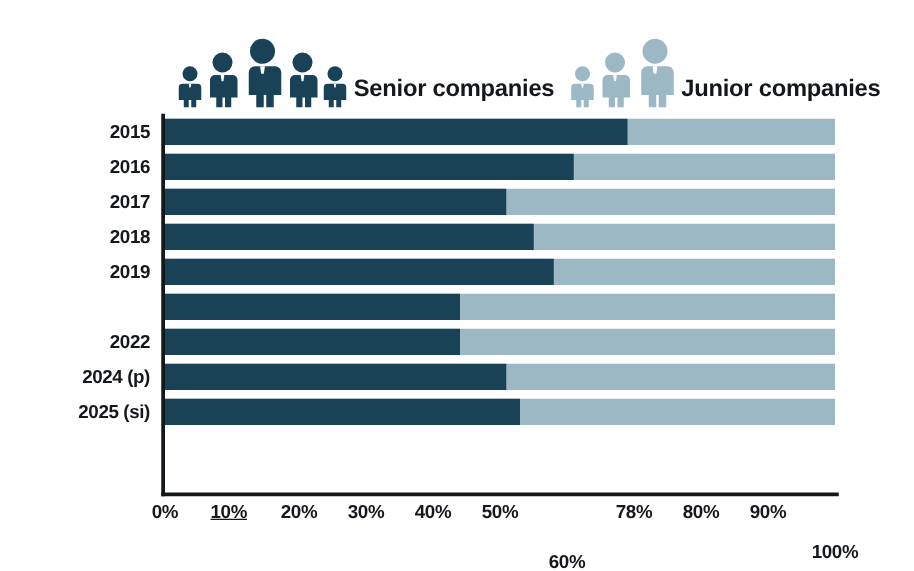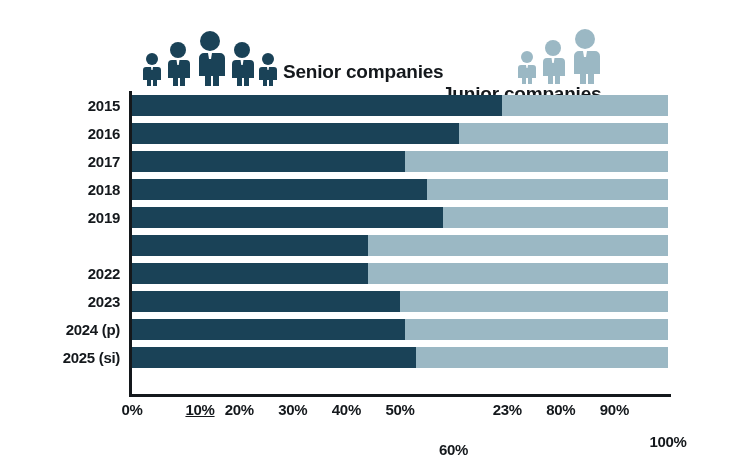--- a/index.html
+++ b/index.html
@@ -31,21 +31,21 @@
     width: 731px;
     height: 68px;
   }
   .legend-group {
     position: absolute;
     display: flex;
     align-items: flex-end;
     height: 58px;
   }
   .legend-group.senior { left: 142px; top: 10px; }
-  .legend-group.junior { left: 437px; top: 10px; flex-direction: column; }
+  .legend-group.junior { left: 456px; top: 10px; }
 
   .people {
     display: flex;
     align-items: flex-end;
     gap: 3px;
     height: 58px;
   }
   .person {
     position: relative;
     display: block;
@@ -263,46 +263,40 @@
             <div class="bar-senior" style="background: rgb(26, 66, 87); width: 235.84px;"></div>
           </div>
         </div>
         <div class="row">
           <div class="row-label">2022</div>
           <div class="bar-track" style="background: rgb(155, 184, 196);">
             <div class="bar-senior" style="background: rgb(26, 66, 87); width: 235.84px;"></div>
           </div>
         </div>
         <div class="row">
-          <div class="row-label">2023</div>
-          <div class="bar-track" style="background: rgb(155, 184, 196);">
-            <div class="bar-senior" style="background: rgb(26, 66, 87); width: 268px;"></div>
-          </div>
-        </div>
-        <div class="row">
           <div class="row-label">2024 (p)</div>
           <div class="bar-track" style="background: rgb(155, 184, 196);">
             <div class="bar-senior" style="background: rgb(26, 66, 87); width: 273.36px;"></div>
           </div>
         </div>
         <div class="row">
           <div class="row-label">2025 (si)</div>
           <div class="bar-track" style="background: rgb(155, 184, 196);">
             <div class="bar-senior" style="background: rgb(26, 66, 87); width: 284.08px;"></div>
           </div>
         </div>
       </div>
     <div class="xticks" id="xticks">
         <div class="xtick" style="left: 132px;">0%</div>
-        <div class="xtick" style="left: 200px; text-decoration: underline;">10%</div>
+        <div class="xtick" style="left: 183px; text-decoration: underline;">10%</div>
         <div class="xtick" style="left: 239.2px;">20%</div>
         <div class="xtick" style="left: 292.8px;">30%</div>
         <div class="xtick" style="left: 346.4px;">40%</div>
         <div class="xtick" style="left: 400px;">50%</div>
         <div class="xtick" style="left: 453.6px; margin-top: 40px;">60%</div>
-        <div class="xtick" style="left: 507.2px;">23%</div>
+        <div class="xtick" style="left: 507.2px;">78%</div>
         <div class="xtick" style="left: 560.8px;">80%</div>
         <div class="xtick" style="left: 614.4px;">90%</div>
         <div class="xtick" style="left: 668px; margin-top: 32px;">100%</div>
       </div>
   </div>
 
 </div>
 
 </body></html>

